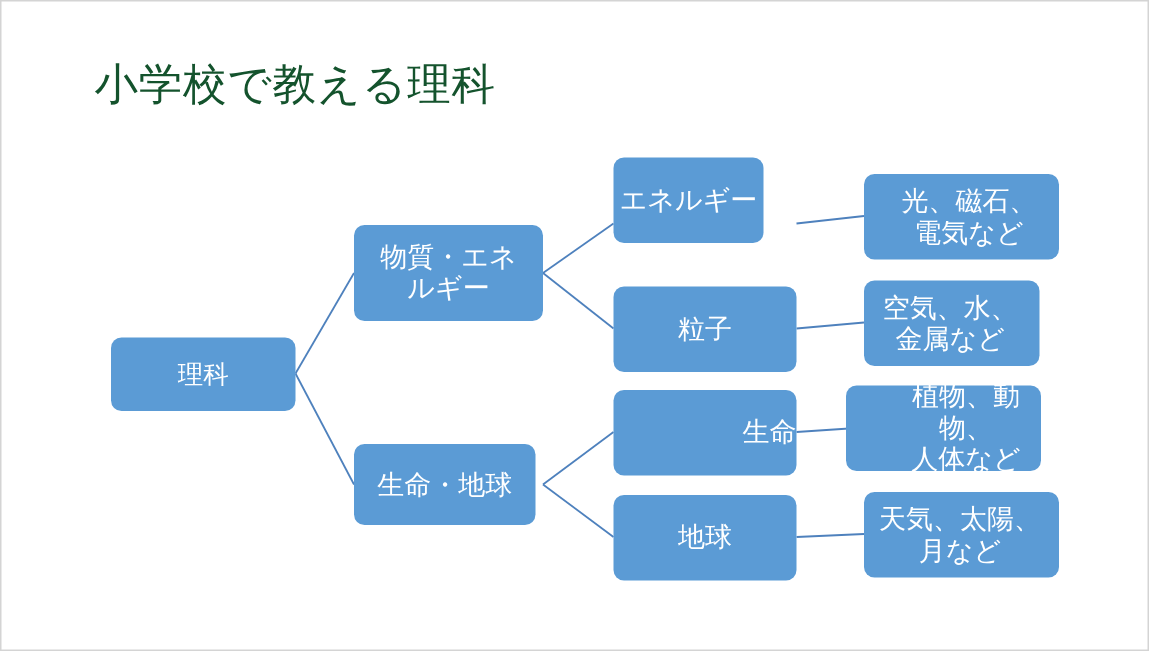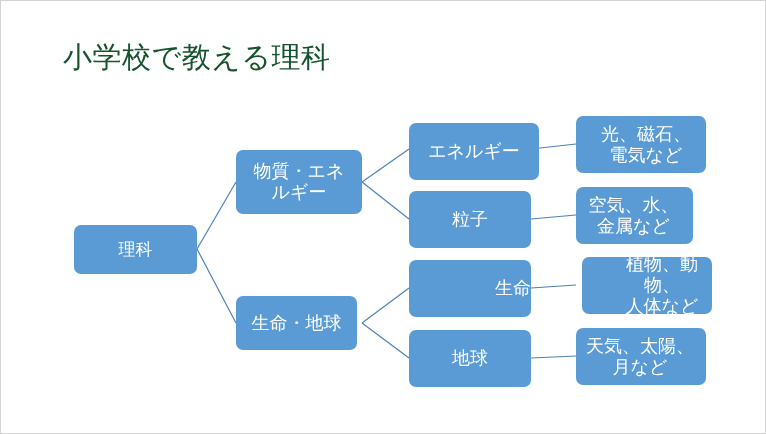--- a/index.html
+++ b/index.html
@@ -59,27 +59,27 @@
   .lvl1 { font-size: 17px; }
   .lvl2 { font-size: 18px; text-align: center; }
   .lvl3 { font-size: 18px; }
   .lvl4 { font-size: 18px; }
   .lvl4 span { transform: translateX(-1px); }
 
   
   #n-root   { left: 73px;  top: 224px; width: 123px; height: 49px; }
   #n-matter { left: 235px; top: 149px; width: 126px; height: 64px; }
   #n-life   { left: 235px; top: 295px; width: 121px; height: 54px; }
-  #n-energy { left: 408px; top: 122px; width: 130px; height: 57px; }
+  #n-energy { left: 408px; top: 104px; width: 100px; height: 57px; }
   #n-particle { left: 408px; top: 190px; width: 122px; height: 57px; }
   #n-bio    { left: 408px; top: 259px; width: 122px; height: 57px; text-align: right; }
   #n-earth  { left: 408px; top: 329px; width: 122px; height: 57px; }
   #n-leaf1  { left: 575px; top: 115px; width: 130px; height: 57px; padding-left: 12px; }
   #n-leaf2  { left: 575px; top: 186px; width: 117px; height: 57px; }
-  #n-leaf3  { left: 581px; top: 256px; width: 130px; height: 57px; padding-left: 32px; }
+  #n-leaf3  { left: 563px; top: 256px; width: 130px; height: 57px; padding-left: 32px; }
   #n-leaf4  { left: 575px; top: 327px; width: 130px; height: 57px; }
 </style>
 </head>
 <body>
 
 <div id="slide">
 
   <div id="title">小学校で教える理科</div>
 
   <svg class="connectors" viewBox="0 0 766 434" xmlns="http://www.w3.org/2000/svg">

